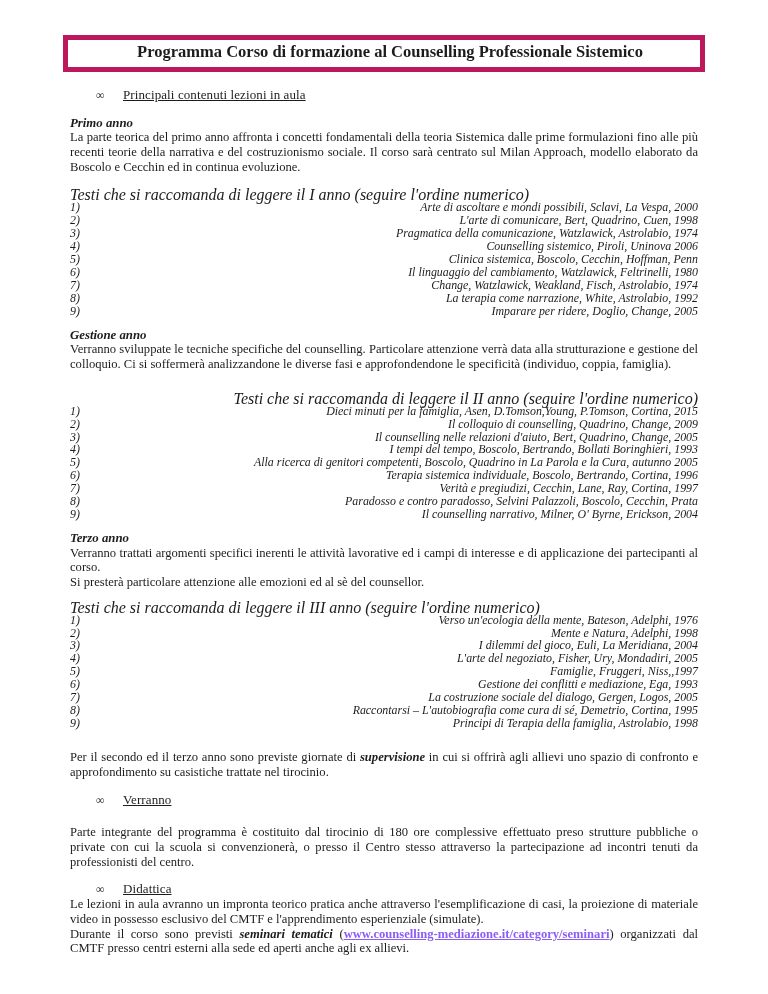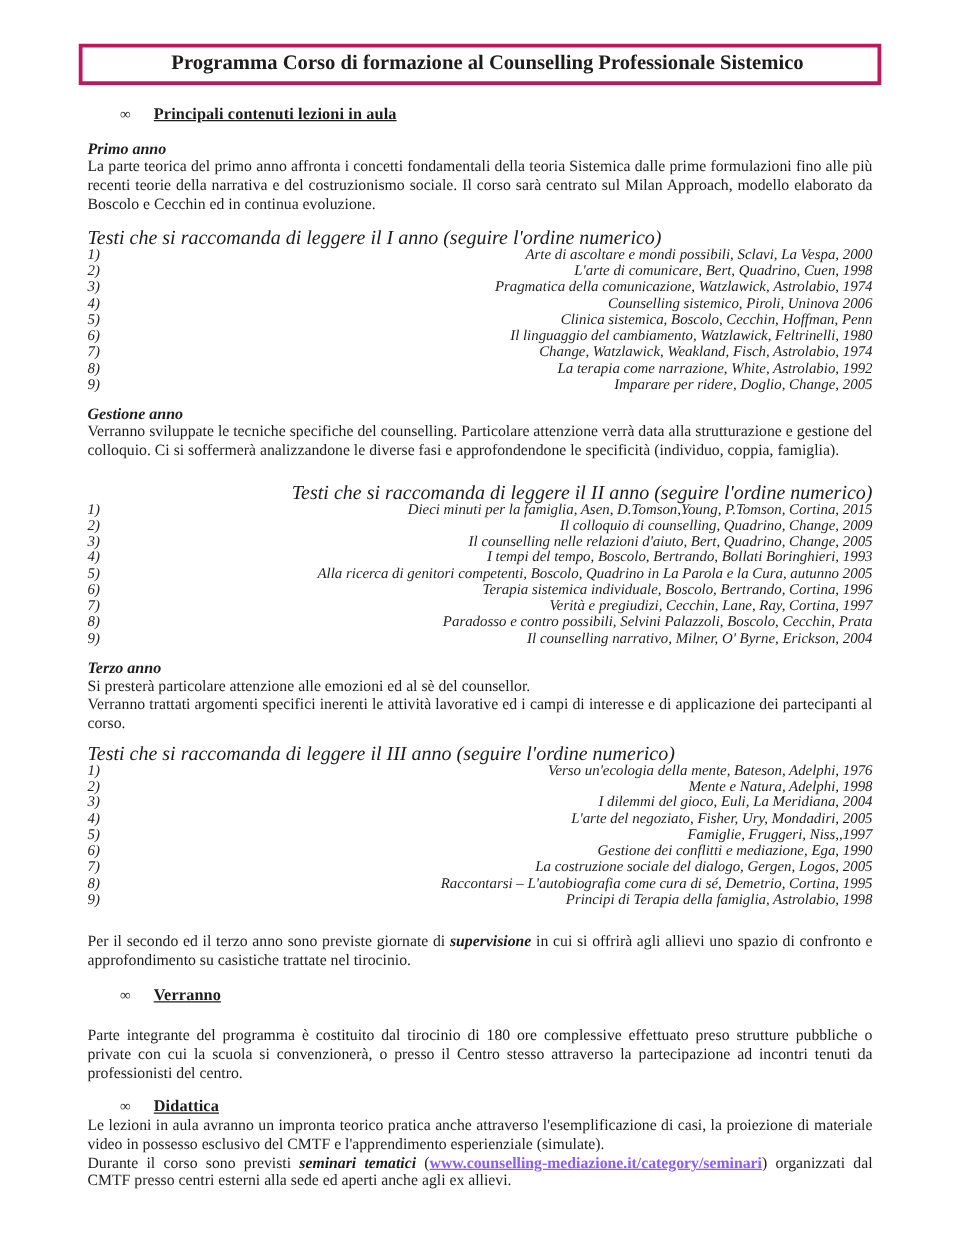--- a/index.html
+++ b/index.html
@@ -8,41 +8,41 @@
     width: 768px;
     height: 994px;
     background: #ffffff;
     padding: 35px 70px 0 70px;
     font-family: "Liberation Serif", "DejaVu Serif", serif;
     color: #1c1c1c;
     overflow: hidden;
   }
   .title-box {
     margin: 0 -7px;
-    border: 3px solid #be185d;
+    border: 5px solid #be185d;
     text-align: center;
     font-weight: 700;
     font-size: 16.5px;
     line-height: 1.25;
     padding: 2px 2px 4px 14px;
   }
   .topic-heading {
     display: flex;
     align-items: baseline;
     margin: 15px 0 0 26px;
     font-size: 13px;
   }
   .topic-heading .inf {
     width: 27px;
     flex: none;
     font-size: 12px;
     font-weight: 400;
   }
   .topic-heading .txt {
-    font-weight: 700;
+    font-weight: 400;
     text-decoration: underline;
     letter-spacing: 0.1px;
   }
   .year {
     font-weight: 700;
     font-style: italic;
     font-size: 12.8px;
     line-height: 14.7px;
   }
   .para {
@@ -183,32 +183,32 @@
         <span class="txt">Terapia sistemica individuale, Boscolo, Bertrando, Cortina, 1996</span>
       </li>
 
       <li>
         <span class="num">7)</span>
         <span class="txt">Verità e pregiudizi, Cecchin, Lane, Ray, Cortina, 1997</span>
       </li>
 
       <li>
         <span class="num">8)</span>
-        <span class="txt">Paradosso e contro possibili, Selvini Palazzoli, Boscolo, Cecchin, Prata</span>
+        <span class="txt">Paradosso e contro paradosso, Selvini Palazzoli, Boscolo, Cecchin, Prata</span>
       </li>
 
       <li>
         <span class="num">9)</span>
         <span class="txt">Il counselling narrativo, Milner, O' Byrne, Erickson, 2004</span>
       </li>
     </ul>
 
   <div class="year mt-terzo-year">Terzo anno</div>
+  <div class="para">Verranno trattati argomenti specifici inerenti le attività lavorative ed i campi di interesse e di applicazione dei partecipanti al corso.</div>
   <div class="para">Si presterà particolare attenzione alle emozioni ed al sè del counsellor.</div>
-  <div class="para">Verranno trattati argomenti specifici inerenti le attività lavorative ed i campi di interesse e di applicazione dei partecipanti al corso.</div>
 
   <div class="list-intro mt-intro-3">Testi che si raccomanda di leggere il III anno (seguire l'ordine numerico)</div>
   <ul class="books">
 
       <li>
         <span class="num">1)</span>
         <span class="txt">Verso un'ecologia della mente, Bateson, Adelphi, 1976</span>
       </li>
 
       <li>
@@ -226,21 +226,21 @@
         <span class="txt">L'arte del negoziato, Fisher, Ury, Mondadiri, 2005</span>
       </li>
 
       <li>
         <span class="num">5)</span>
         <span class="txt">Famiglie, Fruggeri, Niss,,1997</span>
       </li>
 
       <li>
         <span class="num">6)</span>
-        <span class="txt">Gestione dei conflitti e mediazione, Ega, 1990</span>
+        <span class="txt">Gestione dei conflitti e mediazione, Ega, 1993</span>
       </li>
 
       <li>
         <span class="num">7)</span>
         <span class="txt">La costruzione sociale del dialogo, Gergen, Logos, 2005</span>
       </li>
 
       <li>
         <span class="num">8)</span>
         <span class="txt">Raccontarsi – L'autobiografia come cura di sé, Demetrio, Cortina, 1995</span>

